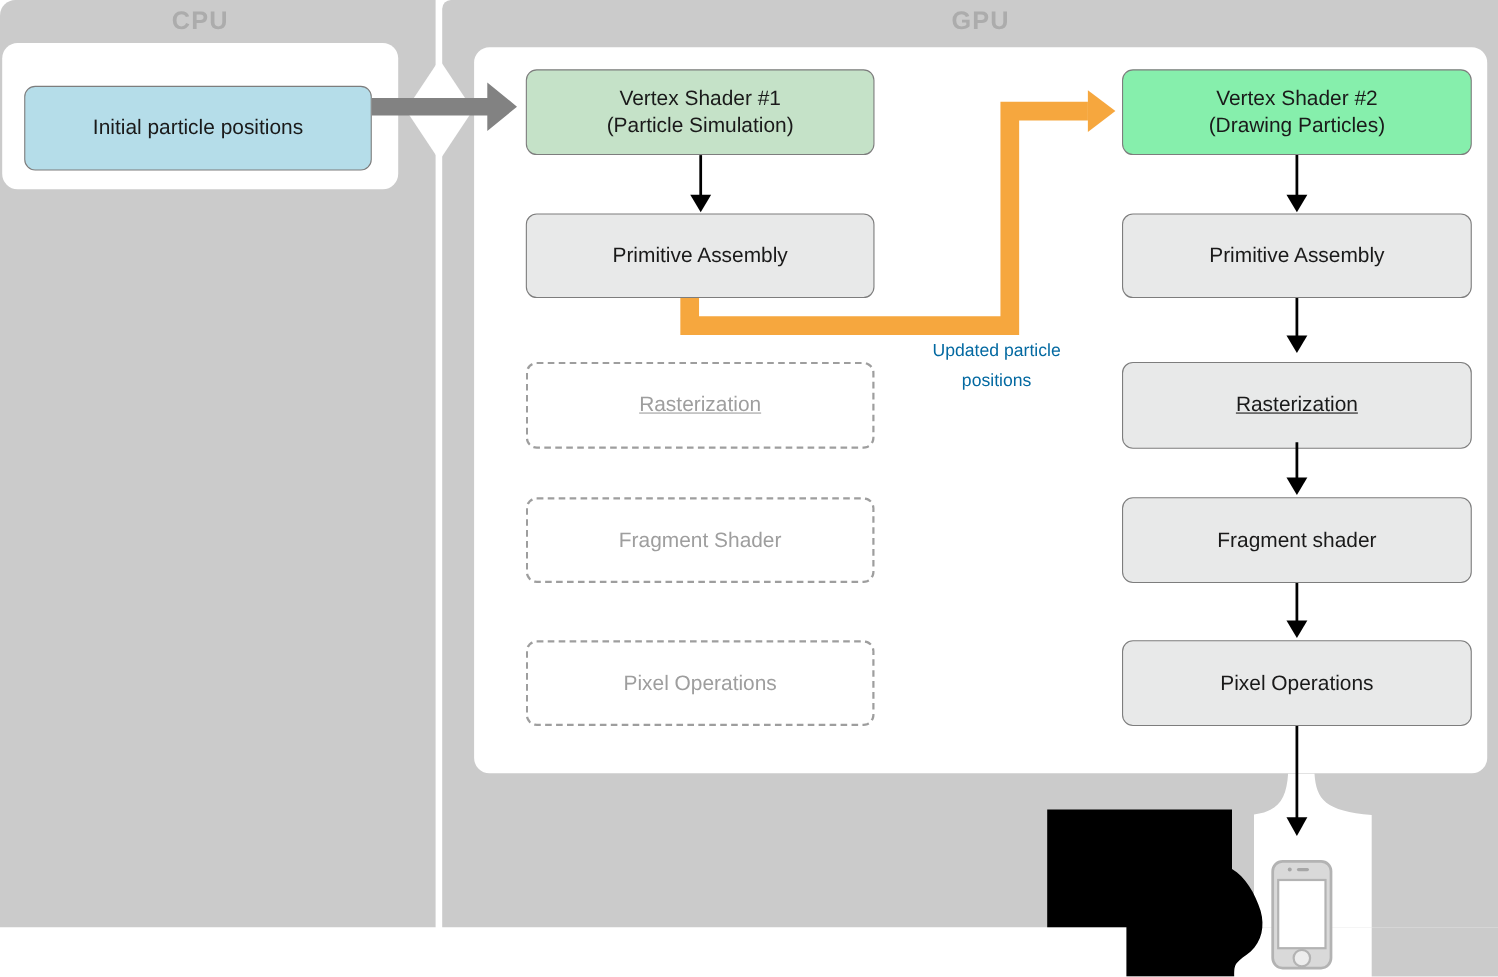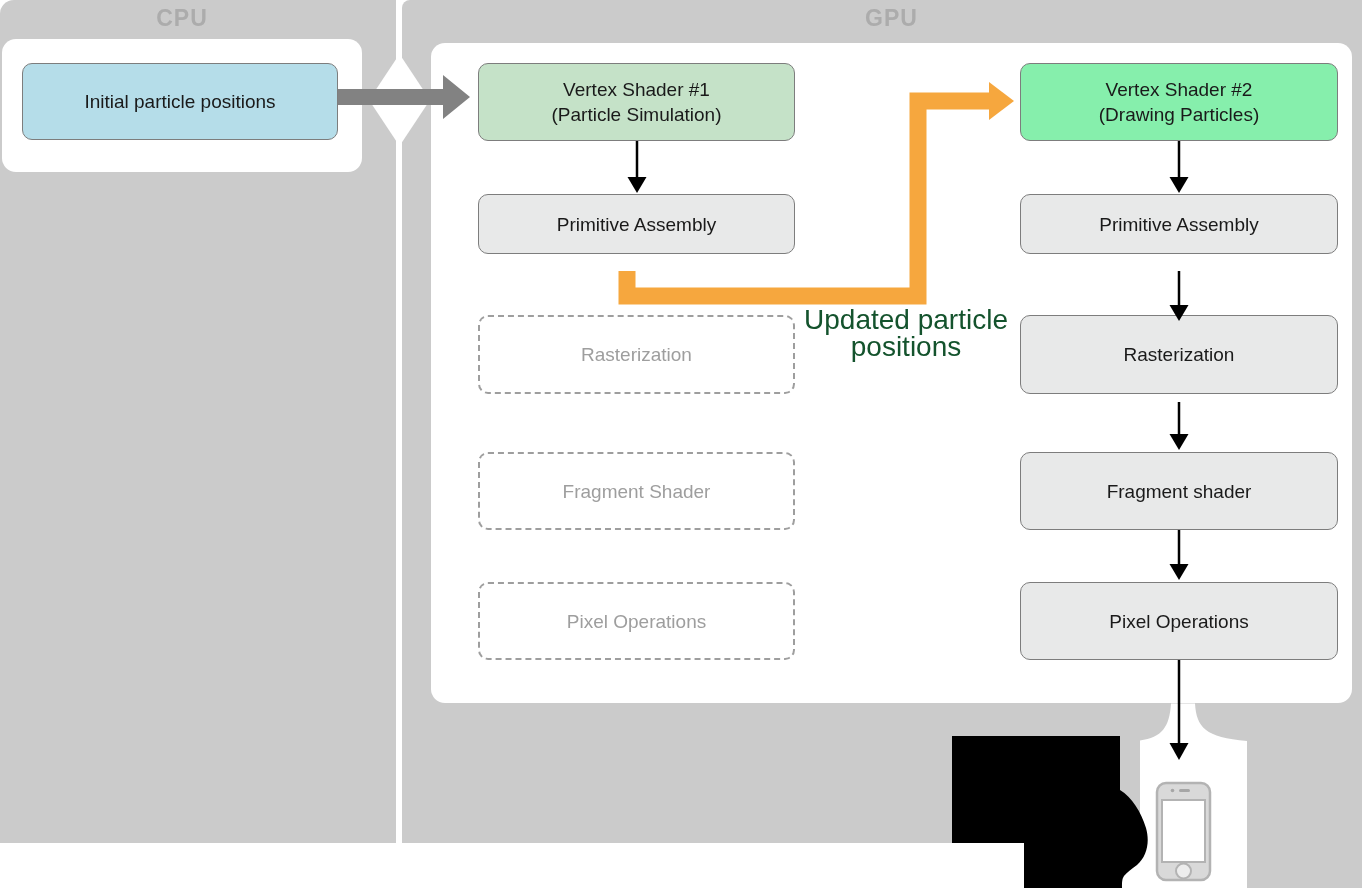--- a/index.html
+++ b/index.html
@@ -18,35 +18,35 @@
   }
   .panel { position:absolute; background:#ffffff; border-radius:14px; }
   .panel-cpu { left:2px; top:39px; width:360px; height:133px; }
   .panel-gpu { left:431px; top:43px; width:921px; height:660px; }
   .box {
     position:absolute; display:flex; flex-direction:column;
     align-items:center; justify-content:center; text-align:center;
     border:1.5px solid #7d7d7d; border-radius:10px;
     font-size:19px; line-height:25px; color:#1a1a1a; background:#e8e9e9;
   }
-  .box-blue   { background:#b5dde9; }
+  .box-blue   { background:#b5dde9;margin-top:15px; }
   .box-green  { background:#c5e2c8; }
   .box-salmon { background:#86efac; }
   .box-dashed { background:transparent; border:2.5px dashed #9e9e9e; color:#9e9e9e; }
   .col1 { left:478px; width:317px; }
   .col2 { left:1020px; width:318px; }
   .r1 { top:63px;  height:78px; }
-  .r2 { top:194px; height:60px; }
-  .r3 { top:315px; height:79px; }
+  .r2 { top:194px; height:77px; }
+  .r3 { top:329px; height:79px;text-decoration:underline; }
   .r4 { top:452px; height:78px; }
   .r5 { top:582px; height:78px; }
   .cpu-initial { left:22px; top:63px; width:316px; height:77px; }
   .orange-note {
     position:absolute; left:800px; top:306px; width:212px;
-    text-align:center; font-size:28px; line-height:27px; color:#14532d;
+    text-align:center; font-size:16px; line-height:27px; color:#0369a1;
   }
   .overlay { position:absolute; left:0; top:0; width:1362px; height:888px; pointer-events:none; }
 </style>
 </head>
 <body>
 
 <div class="canvas">
 
   <div class="bg bg-left"></div>
   <div class="bg bg-right"></div>

